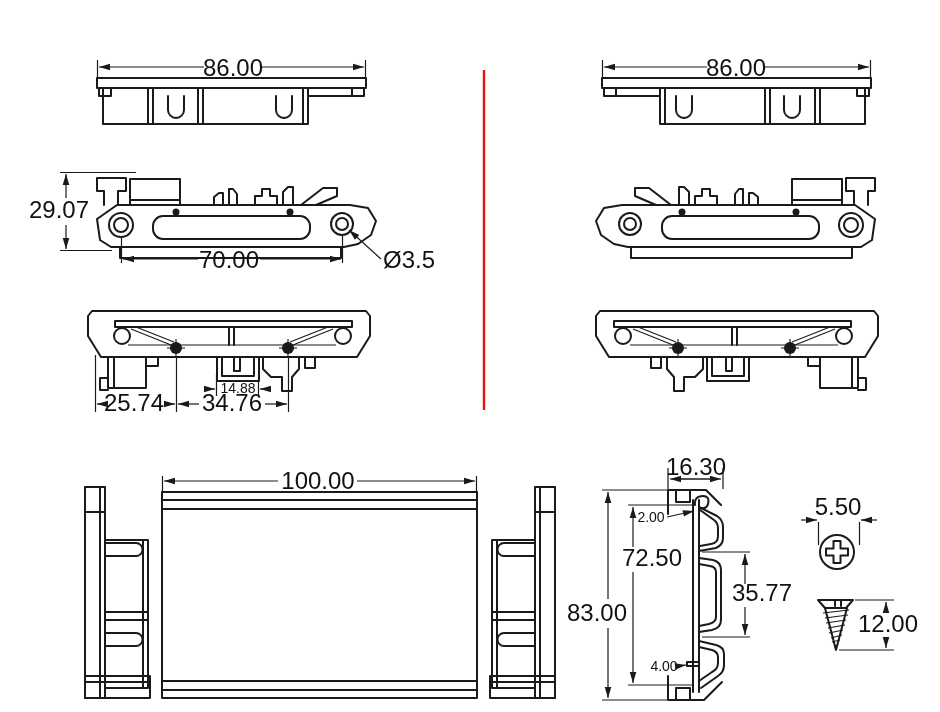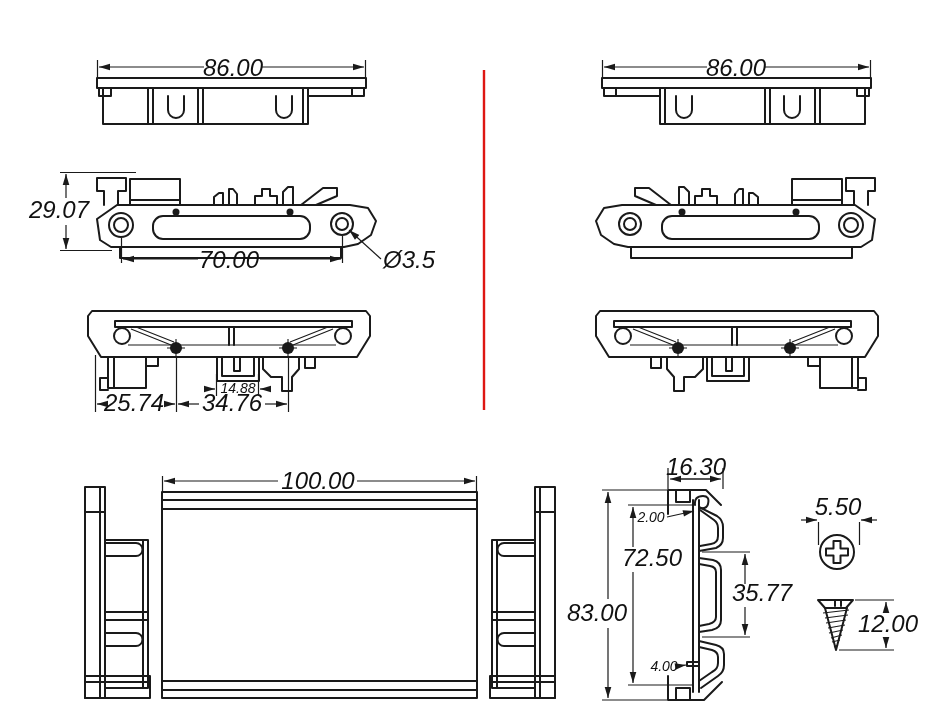--- a/index.html
+++ b/index.html
@@ -1,17 +1,17 @@
 <!DOCTYPE html>
 <html><head>
 <meta charset="utf-8">
 <title></title>
 <style>
   html,body{margin:0;padding:0;background:#ffffff;}
-  #canvas{width:940px;height:712px;position:relative;background:#ffffff;overflow:hidden;font-style:italic;}
+  #canvas{width:940px;height:712px;position:relative;background:#ffffff;overflow:hidden;}
   svg{display:block;}
   .part{stroke:#1a1a1a;stroke-width:2;fill:none;stroke-linejoin:round;stroke-linecap:round;}
   .thin{stroke:#1a1a1a;stroke-width:1.1;fill:none;}
   .dml{stroke:#1a1a1a;stroke-width:1.2;fill:none;}
   .fillb{fill:#1a1a1a;stroke:none;}
   text{fill:#111111;font-family:"Liberation Sans", sans-serif;}
   .dl{font-size:24px;}
   .ds{font-size:14px;}
   .mid{text-anchor:middle;}
 </style>

